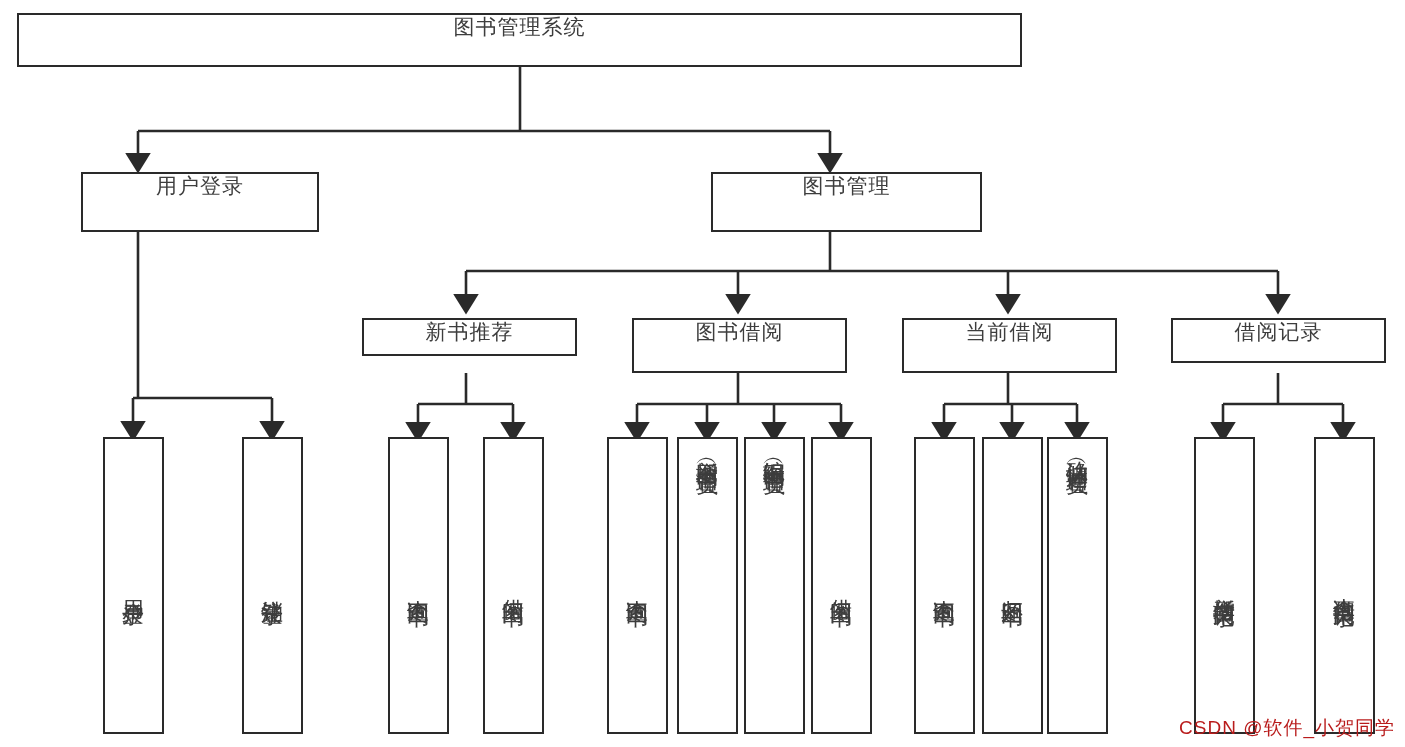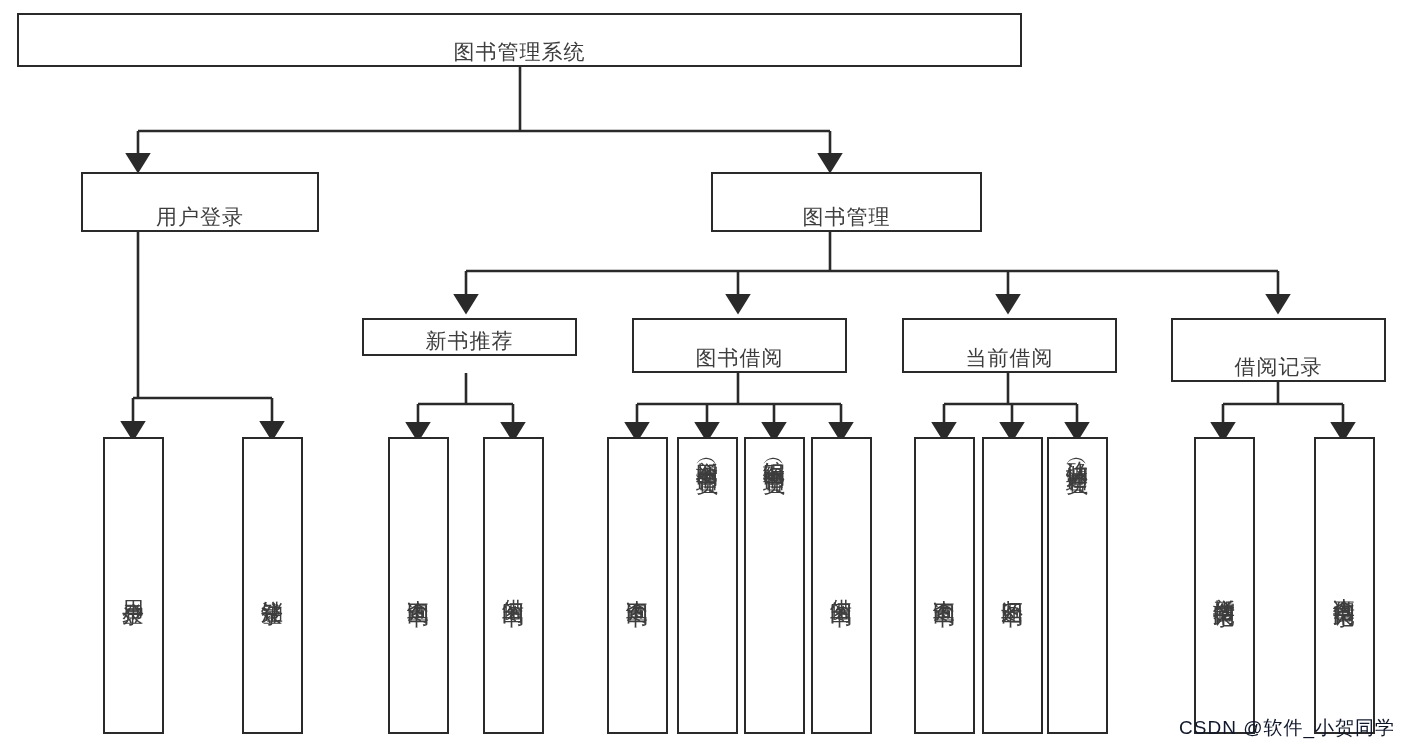--- a/index.html
+++ b/index.html
@@ -11,21 +11,21 @@
   }
   #diagram-root{position:absolute;left:0;top:0;width:1405px;height:747px;}
   svg#edges{position:absolute;left:0;top:0;width:1405px;height:747px;}
 
   .node{
     position:absolute;
     box-sizing:border-box;
     background:#ffffff;
     border:2.5px solid #2a2a2a;
     display:flex;
-    align-items:flex-end;
+    align-items:flex-start;
     justify-content:center;
   }
   .node-label{
     font-size:21px;
     line-height:1.18;
     letter-spacing:1px;
     color:#3d3d3d;
     white-space:nowrap;
     text-align:center;
   }
@@ -45,21 +45,21 @@
     white-space:nowrap;
   }
   .node.leaf.centered{align-items:center;}
   .node.leaf.topalign{align-items:flex-start;}
   .node.leaf.topalign .node-label{margin-top:4px;}
 
   .watermark{
     position:absolute;
     right:10px;bottom:6px;
     font-size:19px;
-    color:#0f172a;
+    color:#b91c1c;
     letter-spacing:1px;
     white-space:nowrap;
     z-index:5;
   }
 </style>
 </head>
 <body>
 
 <div id="diagram-root">
 
@@ -126,21 +126,21 @@
 
   <div class="node" style="left:362px;top:318px;width:215px;height:38px;">
     <span class="node-label">新书推荐</span>
   </div>
   <div class="node" style="left:632px;top:318px;width:215px;height:55px;">
     <span class="node-label">图书借阅</span>
   </div>
   <div class="node" style="left:902px;top:318px;width:215px;height:55px;">
     <span class="node-label">当前借阅</span>
   </div>
-  <div class="node" style="left:1171px;top:318px;width:215px;height:64px;">
+  <div class="node" style="left:1171px;top:318px;width:215px;height:45px;">
     <span class="node-label">借阅记录</span>
   </div>
 
   <div class="node leaf centered" style="left:103px;top:437px;width:61px;height:297px;">
     <span class="node-label">用户登录</span>
   </div>
   <div class="node leaf centered" style="left:242px;top:437px;width:61px;height:297px;">
     <span class="node-label">注销登录</span>
   </div>
 

